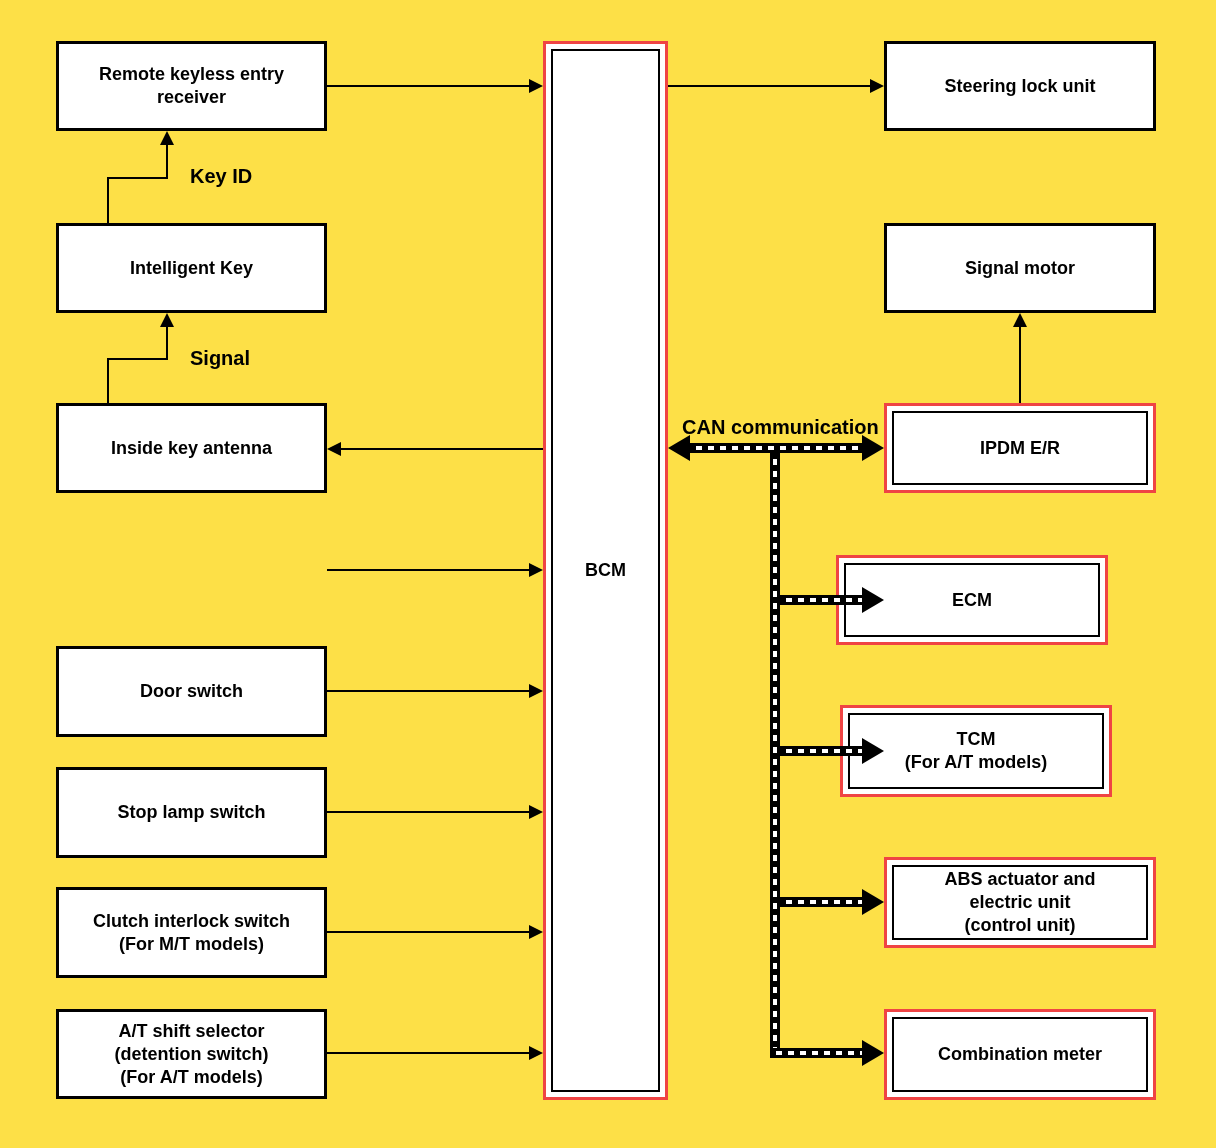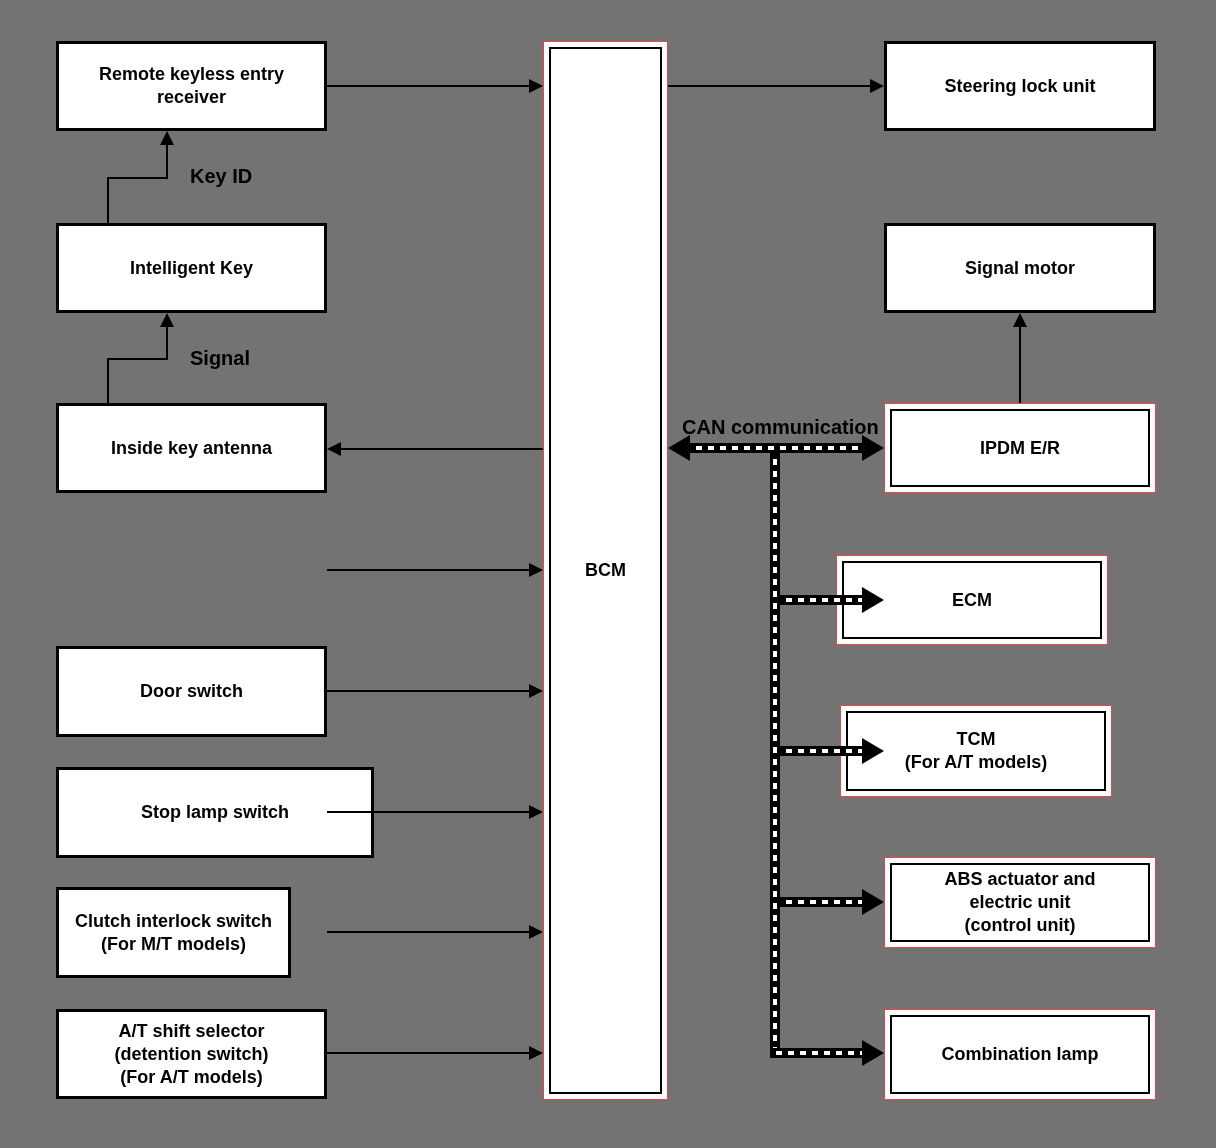--- a/index.html
+++ b/index.html
@@ -1,25 +1,25 @@
 <!DOCTYPE html>
 <html><head>
 <meta charset="utf-8">
 <style>
   html,body { margin:0; padding:0; background:#ffffff; }
   .canvas {
-    position:relative; width:1216px; height:1148px; background:#737373;
+    position:relative; width:1216px; height:1148px; background:#fde047;
     font-family:"Liberation Sans", sans-serif; font-weight:bold; color:#000;
   }
   .box {
     position:absolute; box-sizing:border-box; border:3px solid #000; background:#fff;
     display:flex; align-items:center; justify-content:center; text-align:center;
     font-size:18px; line-height:23px; white-space:pre-line;
   }
-  .box2 { position:absolute; box-sizing:border-box; border:1px solid #ef4444; background:#fff; }
+  .box2 { position:absolute; box-sizing:border-box; border:3px solid #ef4444; background:#fff; }
   .box2::before {
     content:""; position:absolute; top:5px; left:5px; right:5px; bottom:5px;
     border:2px solid #000;
   }
   .box2 .inner {
     position:absolute; top:7px; left:7px; right:7px; bottom:7px;
     display:flex; align-items:center; justify-content:center; text-align:center;
     font-size:18px; line-height:23px; white-space:pre-line;
   }
   .hline { position:absolute; height:2px; background:#000; }
@@ -53,24 +53,24 @@
   </div>
   <div class="box" style="left:56px;top:223px;width:271px;height:90px">
     <span>Intelligent Key</span>
   </div>
   <div class="box" style="left:56px;top:403px;width:271px;height:90px">
     <span>Inside key antenna</span>
   </div>
   <div class="box" style="left:56px;top:646px;width:271px;height:91px">
     <span>Door switch</span>
   </div>
-  <div class="box" style="left:56px;top:767px;width:318px;height:91px">
+  <div class="box" style="left:56px;top:767px;width:271px;height:91px">
     <span>Stop lamp switch</span>
   </div>
-  <div class="box" style="left:56px;top:887px;width:235px;height:91px">
+  <div class="box" style="left:56px;top:887px;width:271px;height:91px">
     <span>Clutch interlock switch
 (For M/T models)</span>
   </div>
   <div class="box" style="left:56px;top:1009px;width:271px;height:90px">
     <span>A/T shift selector
 (detention switch)
 (For A/T models)</span>
   </div>
 
   <div class="box2" style="left:543px;top:41px;width:125px;height:1059px">
@@ -103,21 +103,21 @@
   </div>
   <div class="box2" style="left:884px;top:857px;width:272px;height:91px">
     <div class="inner">
       <span>ABS actuator and
 electric unit
 (control unit)</span>
     </div>
   </div>
   <div class="box2" style="left:884px;top:1009px;width:272px;height:91px">
     <div class="inner">
-      <span>Combination lamp</span>
+      <span>Combination meter</span>
     </div>
   </div>
 
   <div class="hline" style="left:327px;top:85px;width:204px"></div>
   <div class="arr arr-r" style="left:529px;top:79px"></div>
 
   <div class="vline" style="left:107px;top:177px;height:46px"></div>
   <div class="hline" style="left:107px;top:177px;width:61px"></div>
   <div class="vline" style="left:166px;top:143px;height:36px"></div>
   <div class="arr arr-u" style="left:160px;top:131px"></div>

